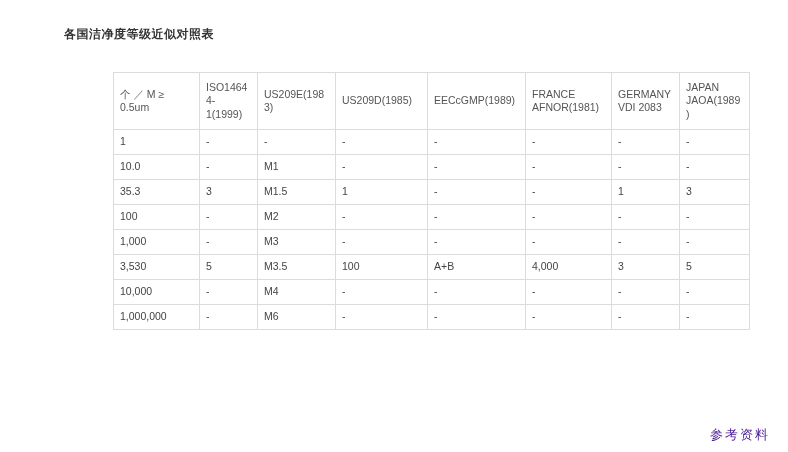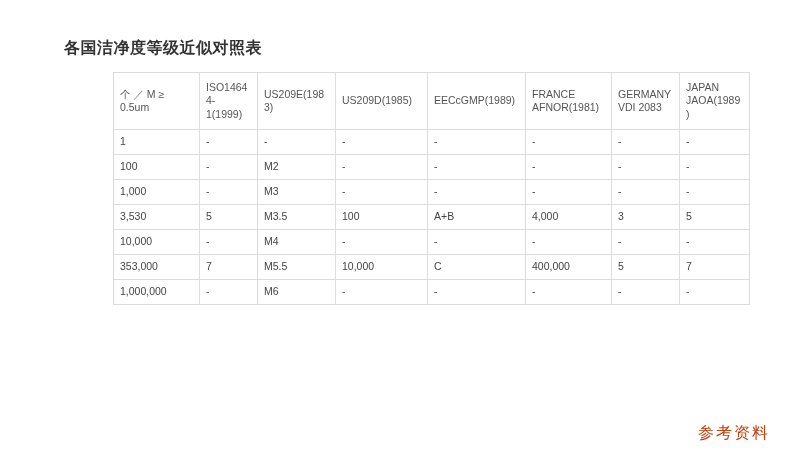--- a/index.html
+++ b/index.html
@@ -11,22 +11,22 @@
     height: 452px;
     background: #ffffff;
     font-family: "Liberation Sans", sans-serif;
     color: #333333;
     overflow: hidden;
     position: relative;
   }
   #page-title {
     position: absolute;
     left: 64px;
-    top: 38px;
-    font-size: 16px;
+    top: 26px;
+    font-size: 12px;
     font-weight: bold;
     color: #333333;
     letter-spacing: 0.5px;
   }
   #table-wrap {
     position: absolute;
     left: 113px;
     top: 72px;
     width: 636px;
   }
@@ -61,22 +61,22 @@
   col.c2 { width: 78px; }
   col.c3 { width: 92px; }
   col.c4 { width: 98px; }
   col.c5 { width: 86px; }
   col.c6 { width: 68px; }
   col.c7 { width: 70px; }
   #watermark {
     position: absolute;
     right: 18px;
     bottom: 8px;
-    font-size: 16px;
-    color: #c2410c;
+    font-size: 13px;
+    color: #4c1d95;
     letter-spacing: 2px;
     user-select: none;
   }
 </style>
 </head>
 <body>
 
 <div id="page-title">各国洁净度等级近似对照表</div>
 
 <div id="table-wrap">
@@ -108,20 +108,40 @@
           <td>1</td>
           <td>-</td>
           <td>-</td>
           <td>-</td>
           <td>-</td>
           <td>-</td>
           <td>-</td>
           <td>-</td>
         </tr>
         <tr>
+          <td>10.0</td>
+          <td>-</td>
+          <td>M1</td>
+          <td>-</td>
+          <td>-</td>
+          <td>-</td>
+          <td>-</td>
+          <td>-</td>
+        </tr>
+        <tr>
+          <td>35.3</td>
+          <td>3</td>
+          <td>M1.5</td>
+          <td>1</td>
+          <td>-</td>
+          <td>-</td>
+          <td>1</td>
+          <td>3</td>
+        </tr>
+        <tr>
           <td>100</td>
           <td>-</td>
           <td>M2</td>
           <td>-</td>
           <td>-</td>
           <td>-</td>
           <td>-</td>
           <td>-</td>
         </tr>
         <tr>
@@ -148,30 +168,20 @@
           <td>10,000</td>
           <td>-</td>
           <td>M4</td>
           <td>-</td>
           <td>-</td>
           <td>-</td>
           <td>-</td>
           <td>-</td>
         </tr>
         <tr>
-          <td>353,000</td>
-          <td>7</td>
-          <td>M5.5</td>
-          <td>10,000</td>
-          <td>C</td>
-          <td>400,000</td>
-          <td>5</td>
-          <td>7</td>
-        </tr>
-        <tr>
           <td>1,000,000</td>
           <td>-</td>
           <td>M6</td>
           <td>-</td>
           <td>-</td>
           <td>-</td>
           <td>-</td>
           <td>-</td>
         </tr>
       </tbody>

